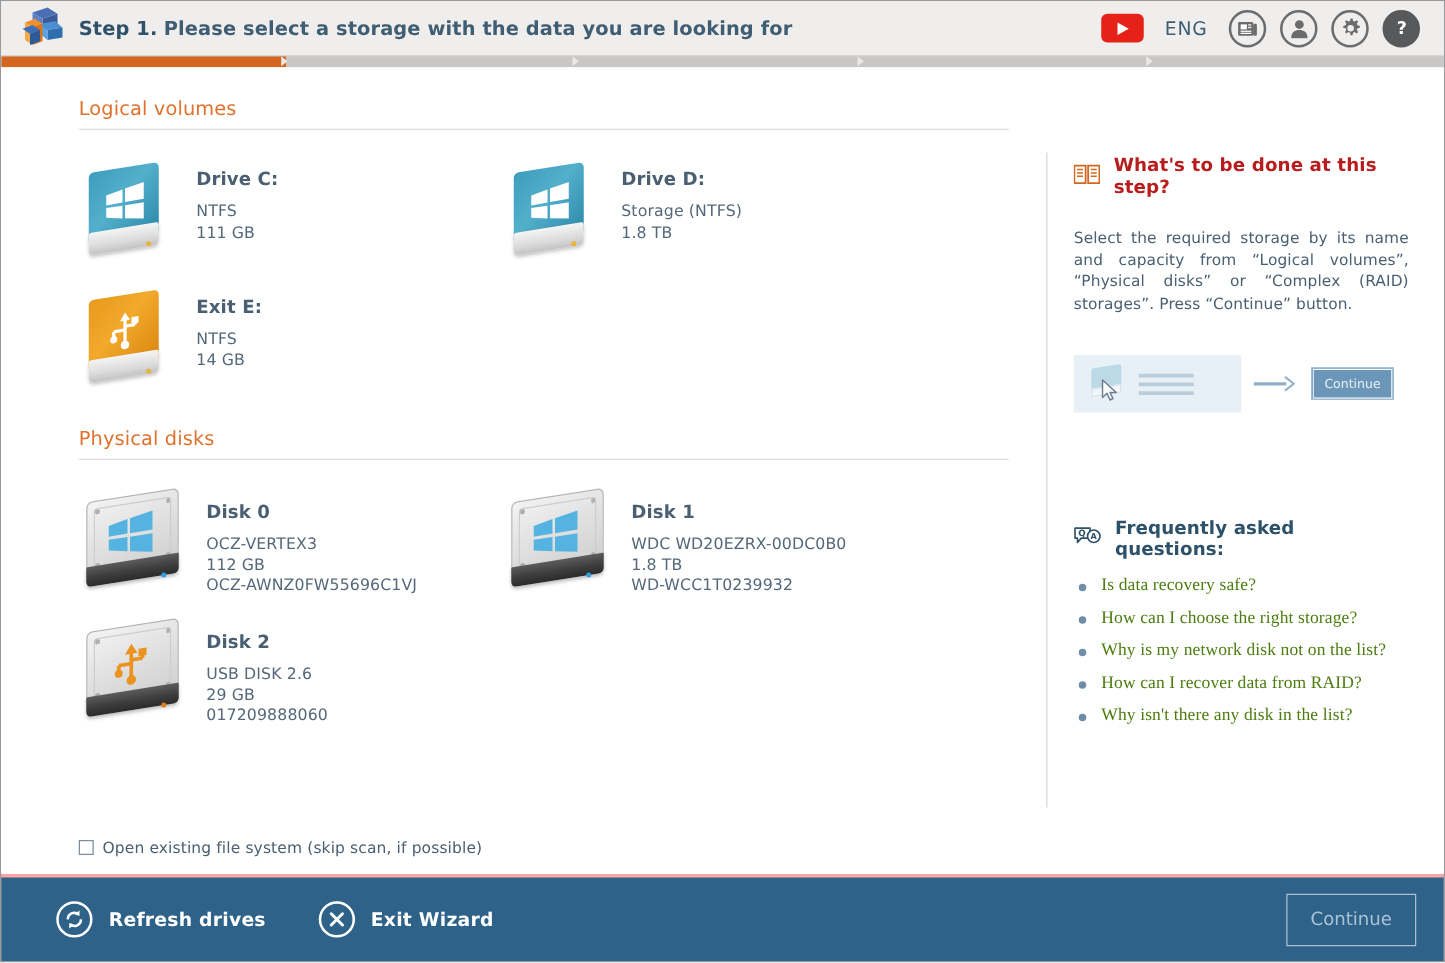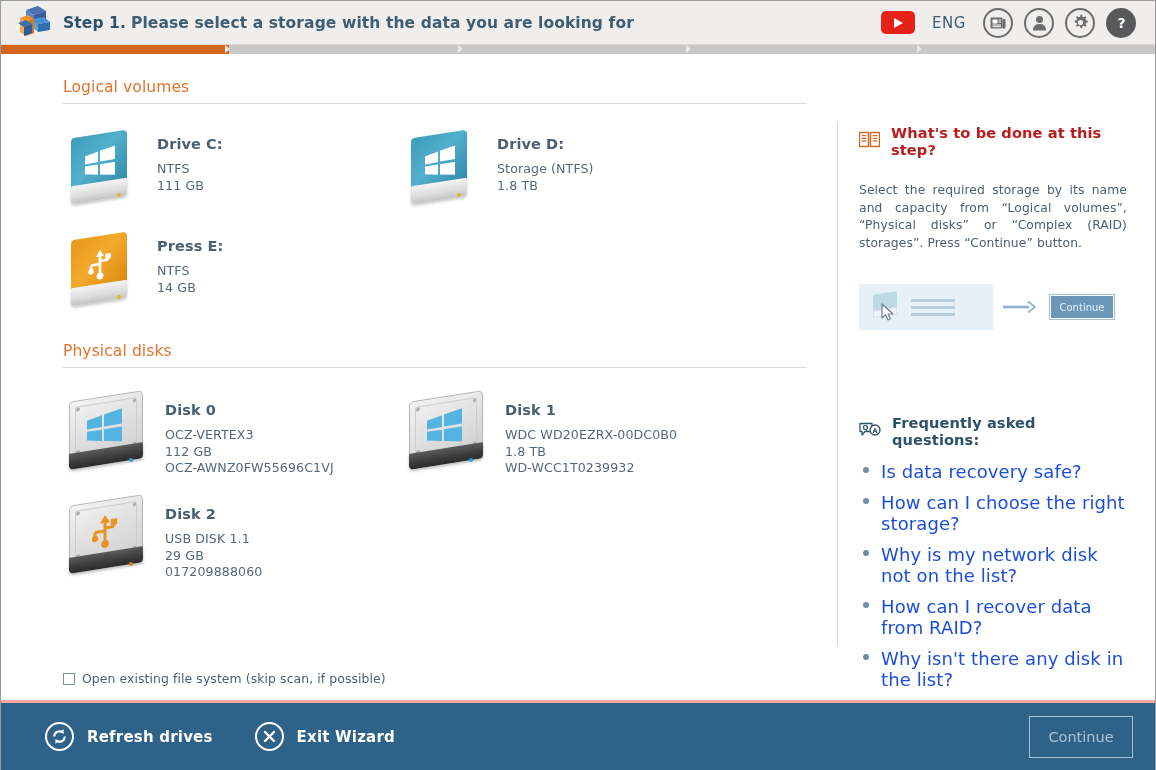--- a/index.html
+++ b/index.html
@@ -243,22 +243,22 @@
   .faq-list { margin-top: 13px; padding-left: 4px; list-style: none; }
   .faq-list li {
     display: flex; align-items: flex-start; gap: 12px;
     margin-bottom: 10px;
   }
   .faq-list li .dot {
     width: 6px; height: 6px; border-radius: 50%; background: #6f8da6;
     margin-top: 6px; flex: 0 0 6px;
   }
   .faq-list li a {
-    font-size: 18px; color: #1d4ed8; text-decoration: none;
-    letter-spacing: .1px; cursor: pointer;
+    font-size: 14px; color: #4d7c0f; text-decoration: none;
+    letter-spacing: .1px; cursor: pointer; font-family: Liberation Serif, serif;
   }
 
   
   .footer {
     flex: 0 0 70px; height: 70px; background: #2f6289;
     display: flex; align-items: center; padding: 0 22px 0 44px;
     border-top: 3px solid #fca5a5;
   }
   .f-btn {
     display: flex; align-items: center; gap: 13px; cursor: pointer;
@@ -425,21 +425,21 @@
                   <circle cx="17" cy="28" r="3.4" fill="#ffffff"></circle>
                   <circle cx="8" cy="22.5" r="2.8" fill="#ffffff"></circle>
                   <rect x="22.2" y="6.6" width="5.6" height="5.2" fill="#ffffff"></rect>
                 </svg>
               </div>
               <div class="base"></div>
               <div class="led"></div>
             </div>
           </div>
           <div class="txt">
-            <div class="t-title">Press E:</div>
+            <div class="t-title">Exit E:</div>
             <div class="t-line">NTFS</div>
             <div class="t-line">14 GB</div>
           </div>
         </div>
       </div>
 
       <div class="sec-head">Physical disks</div>
 
       <div class="grid">
 
@@ -527,21 +527,21 @@
                   <circle cx="10" cy="24.5" r="3.2" fill="#eb9320"></circle>
                   <rect x="25.8" y="7" width="6.4" height="6" fill="#eb9320"></rect>
                 </svg>
               </div>
               <div class="bot"></div>
               <div class="led2 orange"></div>
             </div>
           </div>
           <div class="txt">
             <div class="t-title">Disk 2</div>
-            <div class="t-line">USB DISK 1.1</div>
+            <div class="t-line">USB DISK 2.6</div>
             <div class="t-line">29 GB</div>
             <div class="t-line">017209888060</div>
           </div>
         </div>
       </div>
 
       <div class="chk-row">
         <div class="chk-box"></div>
         <div class="chk-lbl">Open existing file system (skip scan, if possible)</div>
       </div>

